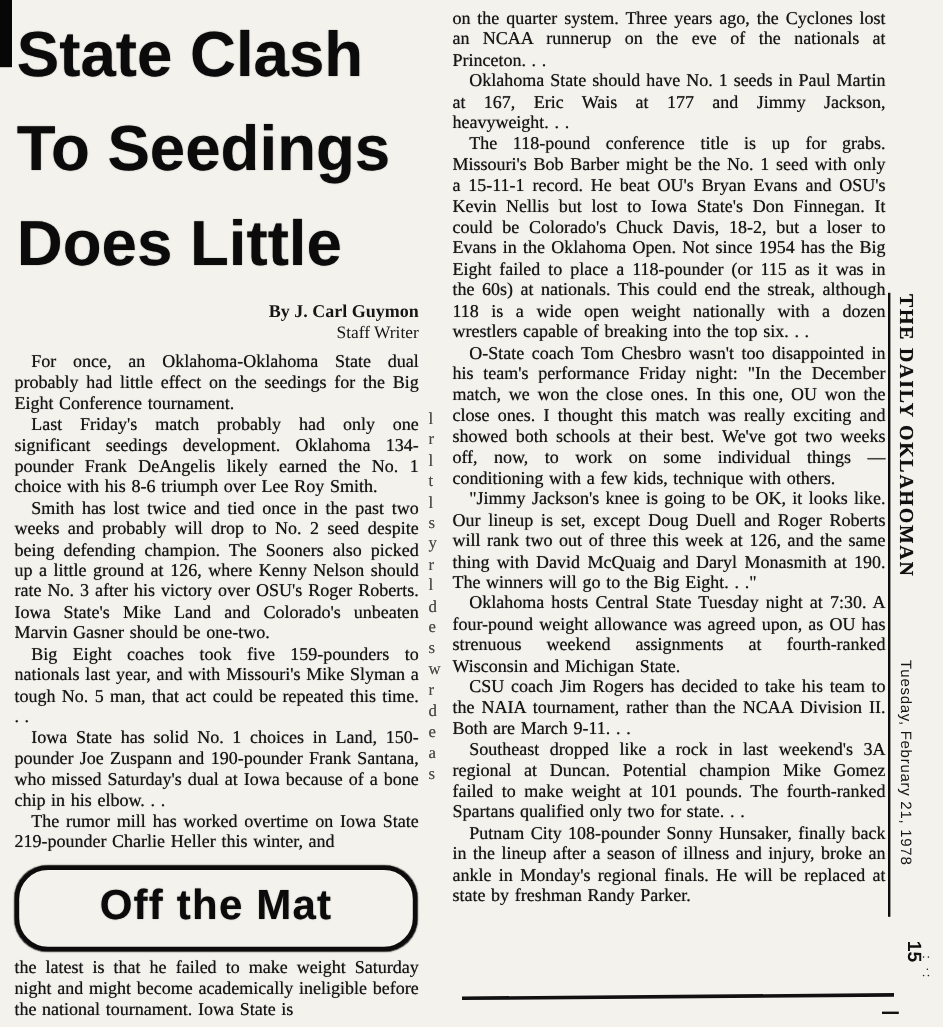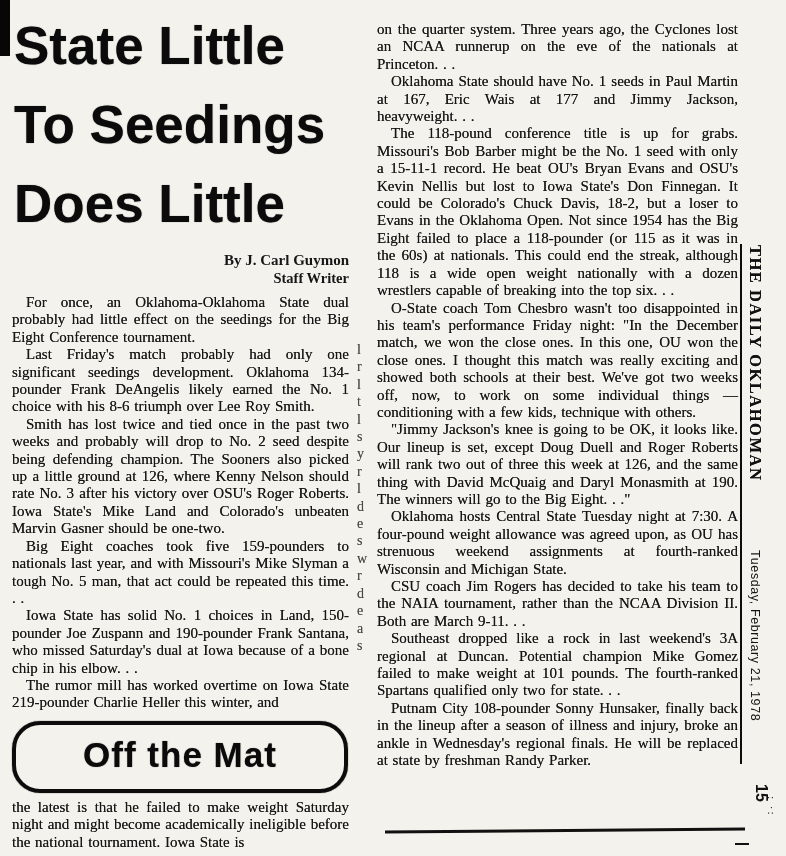--- a/index.html
+++ b/index.html
@@ -8,39 +8,39 @@
     width:786px; height:856px;
     position:relative;
     overflow:hidden;
     background:#f4f2ec;
     font-family:"Liberation Serif", serif;
     color:#161616;
   }
   
   .col { position:absolute; top:0; }
   .col-left  { left:12px;  width:337px; padding-top:6px; }
-  .col-right { left:377px; width:361px; padding-top:21px; }
+  .col-right { left:377px; width:361px; padding-top:8px; }
 
   
   .headline {
     font-family:"Liberation Sans", sans-serif;
     font-weight:bold;
     font-size:53px;
     line-height:79px;
     letter-spacing:0px;
     color:#0b0b0b;
     margin:0 0 6px 2px;
     text-shadow:0 0 1px rgba(0,0,0,.55);
   }
   .headline-line { white-space:nowrap; }
 
   
   .byline-block { text-align:right; margin:8px 0 7px 0; }
   .byline-name { font-weight:bold; font-size:15px; line-height:18px; }
-  .byline-role { font-weight:bold; font-size:14.5px; line-height:18px; }
+  .byline-role { font-weight:normal; font-size:14.5px; line-height:18px; }
 
   
   .body-para {
     margin:0;
     font-size:15px;
     line-height:17.4px;
     text-align:justify;
     text-indent:14px;
     text-shadow:0 0 0.6px rgba(10,10,10,.75);
     word-spacing:1px;
@@ -129,21 +129,21 @@
   }
 </style>
 </head>
 <body>
 
 <div class="corner-mark"></div>
 
 <div class="col col-left">
 
   <div class="headline">
-      <div class="headline-line">State Little</div>
+      <div class="headline-line">State Clash</div>
       <div class="headline-line">To Seedings</div>
       <div class="headline-line">Does Little</div>
     </div>
 
   <div class="byline-block">
     <div class="byline-name">By J. Carl Guymon</div>
     <div class="byline-role">Staff Writer</div>
   </div>
 
   <div>
@@ -167,21 +167,21 @@
 <div class="col col-right">
   <div>
       <p class="body-para no-indent">on the quarter system. Three years ago, the Cyclones lost an NCAA runnerup on the eve of the nationals at Princeton. . .</p>
       <p class="body-para">Oklahoma State should have No. 1 seeds in Paul Martin at 167, Eric Wais at 177 and Jimmy Jackson, heavyweight. . .</p>
       <p class="body-para">The 118-pound conference title is up for grabs. Missouri's Bob Barber might be the No. 1 seed with only a 15-11-1 record. He beat OU's Bryan Evans and OSU's Kevin Nellis but lost to Iowa State's Don Finnegan. It could be Colorado's Chuck Davis, 18-2, but a loser to Evans in the Oklahoma Open. Not since 1954 has the Big Eight failed to place a 118-pounder (or 115 as it was in the 60s) at nationals. This could end the streak, although 118 is a wide open weight nationally with a dozen wrestlers capable of breaking into the top six. . .</p>
       <p class="body-para">O-State coach Tom Chesbro wasn't too disappointed in his team's performance Friday night: "In the December match, we won the close ones. In this one, OU won the close ones. I thought this match was really exciting and showed both schools at their best. We've got two weeks off, now, to work on some individual things — conditioning with a few kids, technique with others.</p>
       <p class="body-para">"Jimmy Jackson's knee is going to be OK, it looks like. Our lineup is set, except Doug Duell and Roger Roberts will rank two out of three this week at 126, and the same thing with David McQuaig and Daryl Monasmith at 190. The winners will go to the Big Eight. . ."</p>
       <p class="body-para">Oklahoma hosts Central State Tuesday night at 7:30. A four-pound weight allowance was agreed upon, as OU has strenuous weekend assignments at fourth-ranked Wisconsin and Michigan State.</p>
       <p class="body-para">CSU coach Jim Rogers has decided to take his team to the NAIA tournament, rather than the NCAA Division II. Both are March 9-11. . .</p>
       <p class="body-para">Southeast dropped like a rock in last weekend's 3A regional at Duncan. Potential champion Mike Gomez failed to make weight at 101 pounds. The fourth-ranked Spartans qualified only two for state. . .</p>
-      <p class="body-para">Putnam City 108-pounder Sonny Hunsaker, finally back in the lineup after a season of illness and injury, broke an ankle in Wednesday's regional finals. He will be replaced at state by freshman Randy Parker.</p>
+      <p class="body-para">Putnam City 108-pounder Sonny Hunsaker, finally back in the lineup after a season of illness and injury, broke an ankle in Monday's regional finals. He will be replaced at state by freshman Randy Parker.</p>
     </div>
 </div>
 
 <div class="end-rule"></div>
 
 <div class="gutter-artifacts">
     <p class="">l</p>
     <p class="">r</p>
     <p class="">l</p>
     <p class="">t</p>

